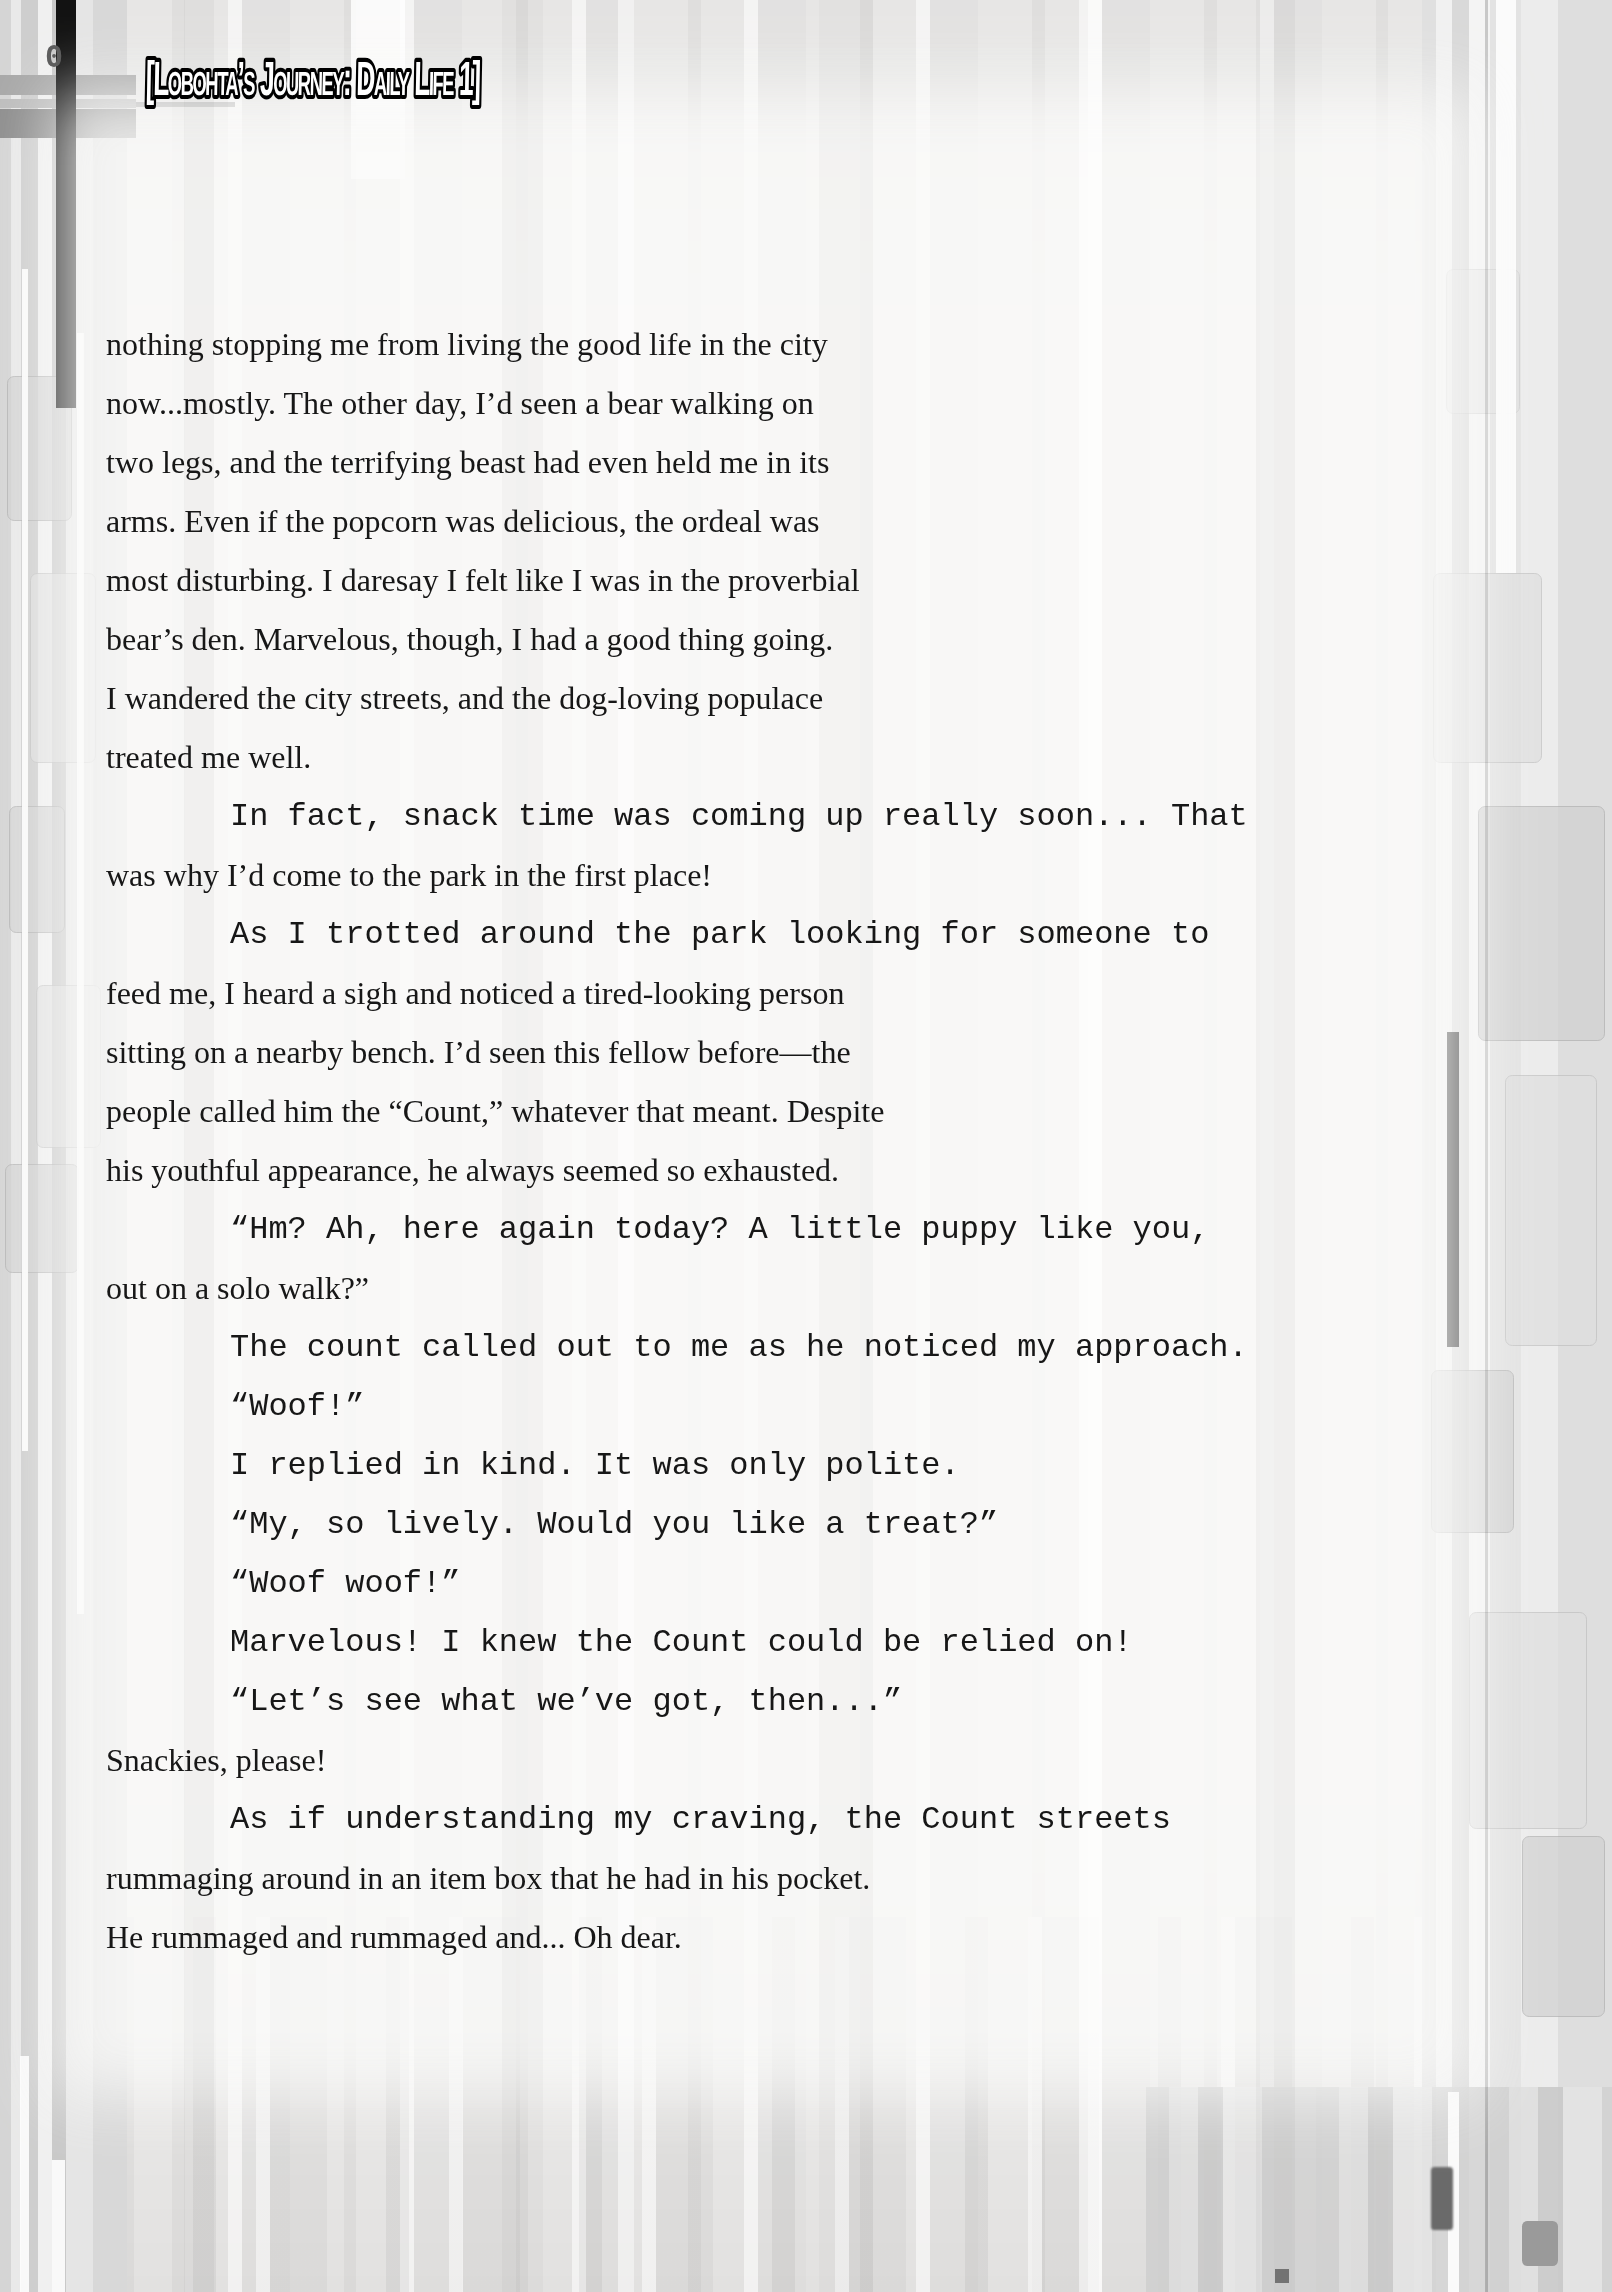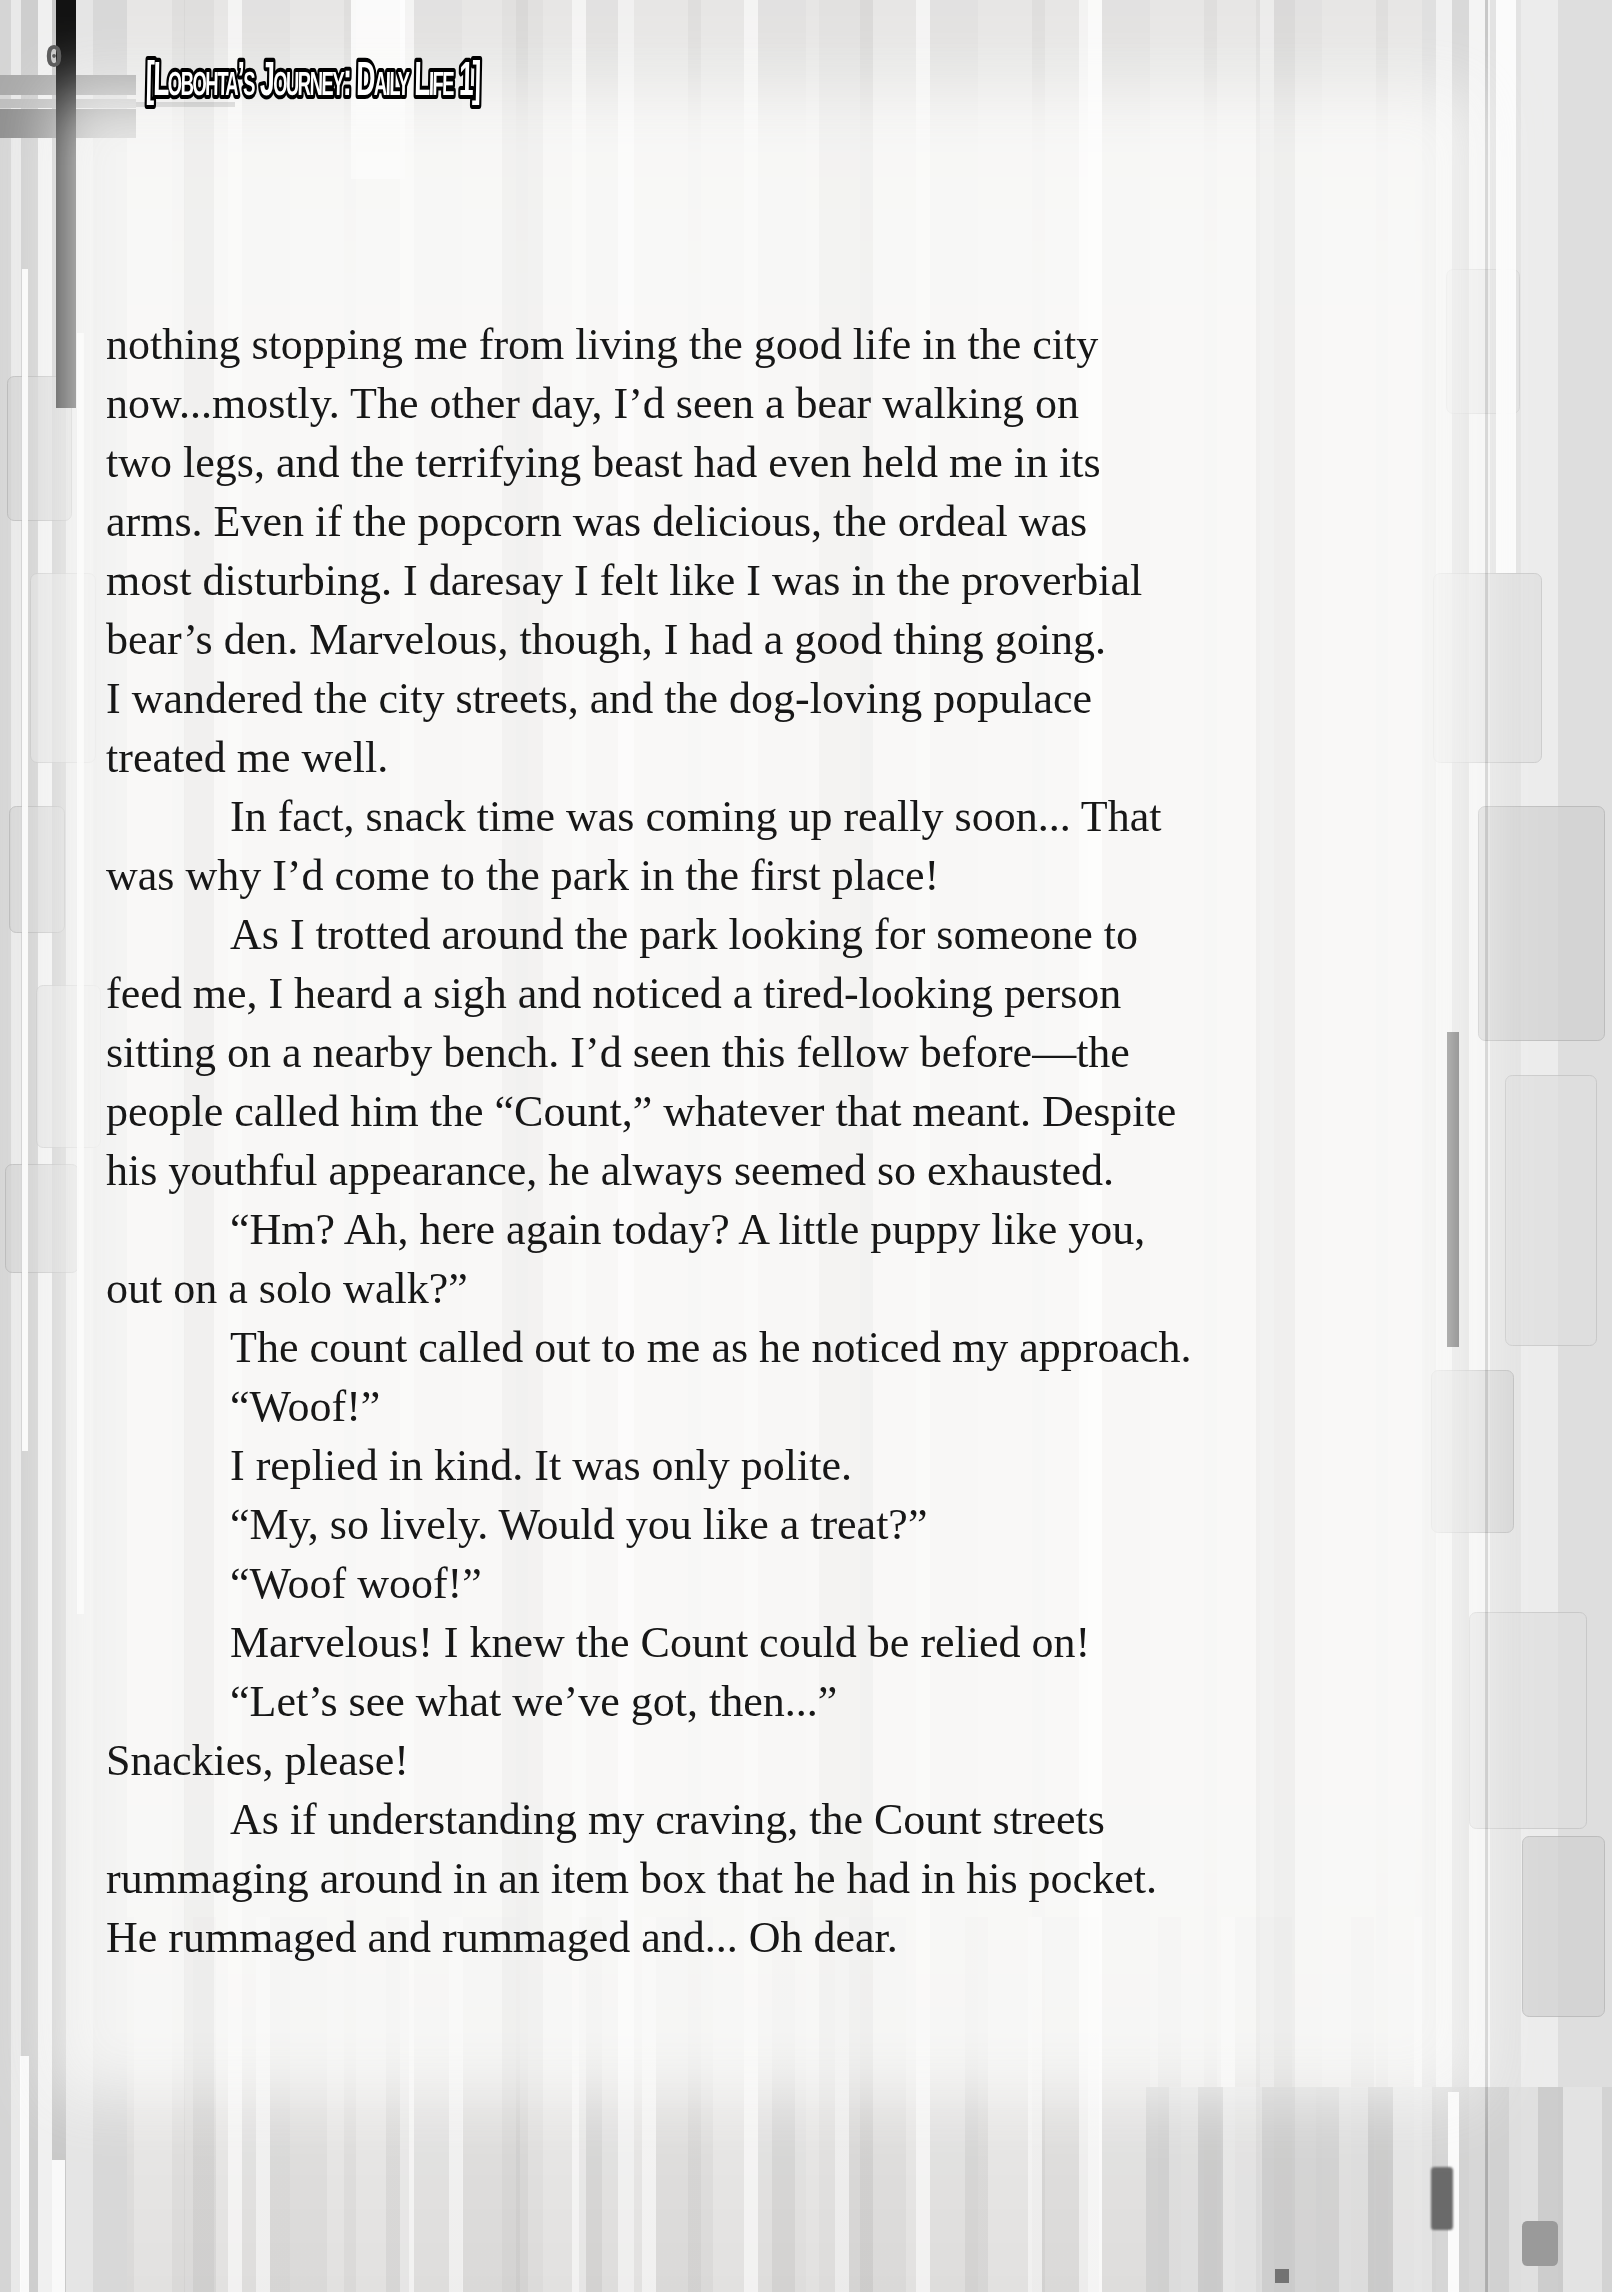--- a/index.html
+++ b/index.html
@@ -56,25 +56,25 @@
   .title-svg text{
     font-family:"Liberation Sans", sans-serif;
     font-weight:bold;
     font-variant:small-caps;
     letter-spacing:-3px;
   }
   
   .body-text{
     left:106px;top:315px;width:1321px;
     color:#171717;
-    font-size:44px;
+    font-size:32px;
     line-height:59px;
   }
   .line{white-space:nowrap;height:59px;}
-  .line.indent{padding-left:124px;}
+  .line.indent{padding-left:124px;font-family:Liberation Mono, monospace;}
   .corner-glyph{
     left:45px;top:39px;
     font-family:"DejaVu Sans Mono", monospace;
     font-size:30px;font-weight:bold;color:#5d5d5d;
   }
 </style>
 </head>
 <body>
 
 <div class="abs band-bottom faint"></div>

